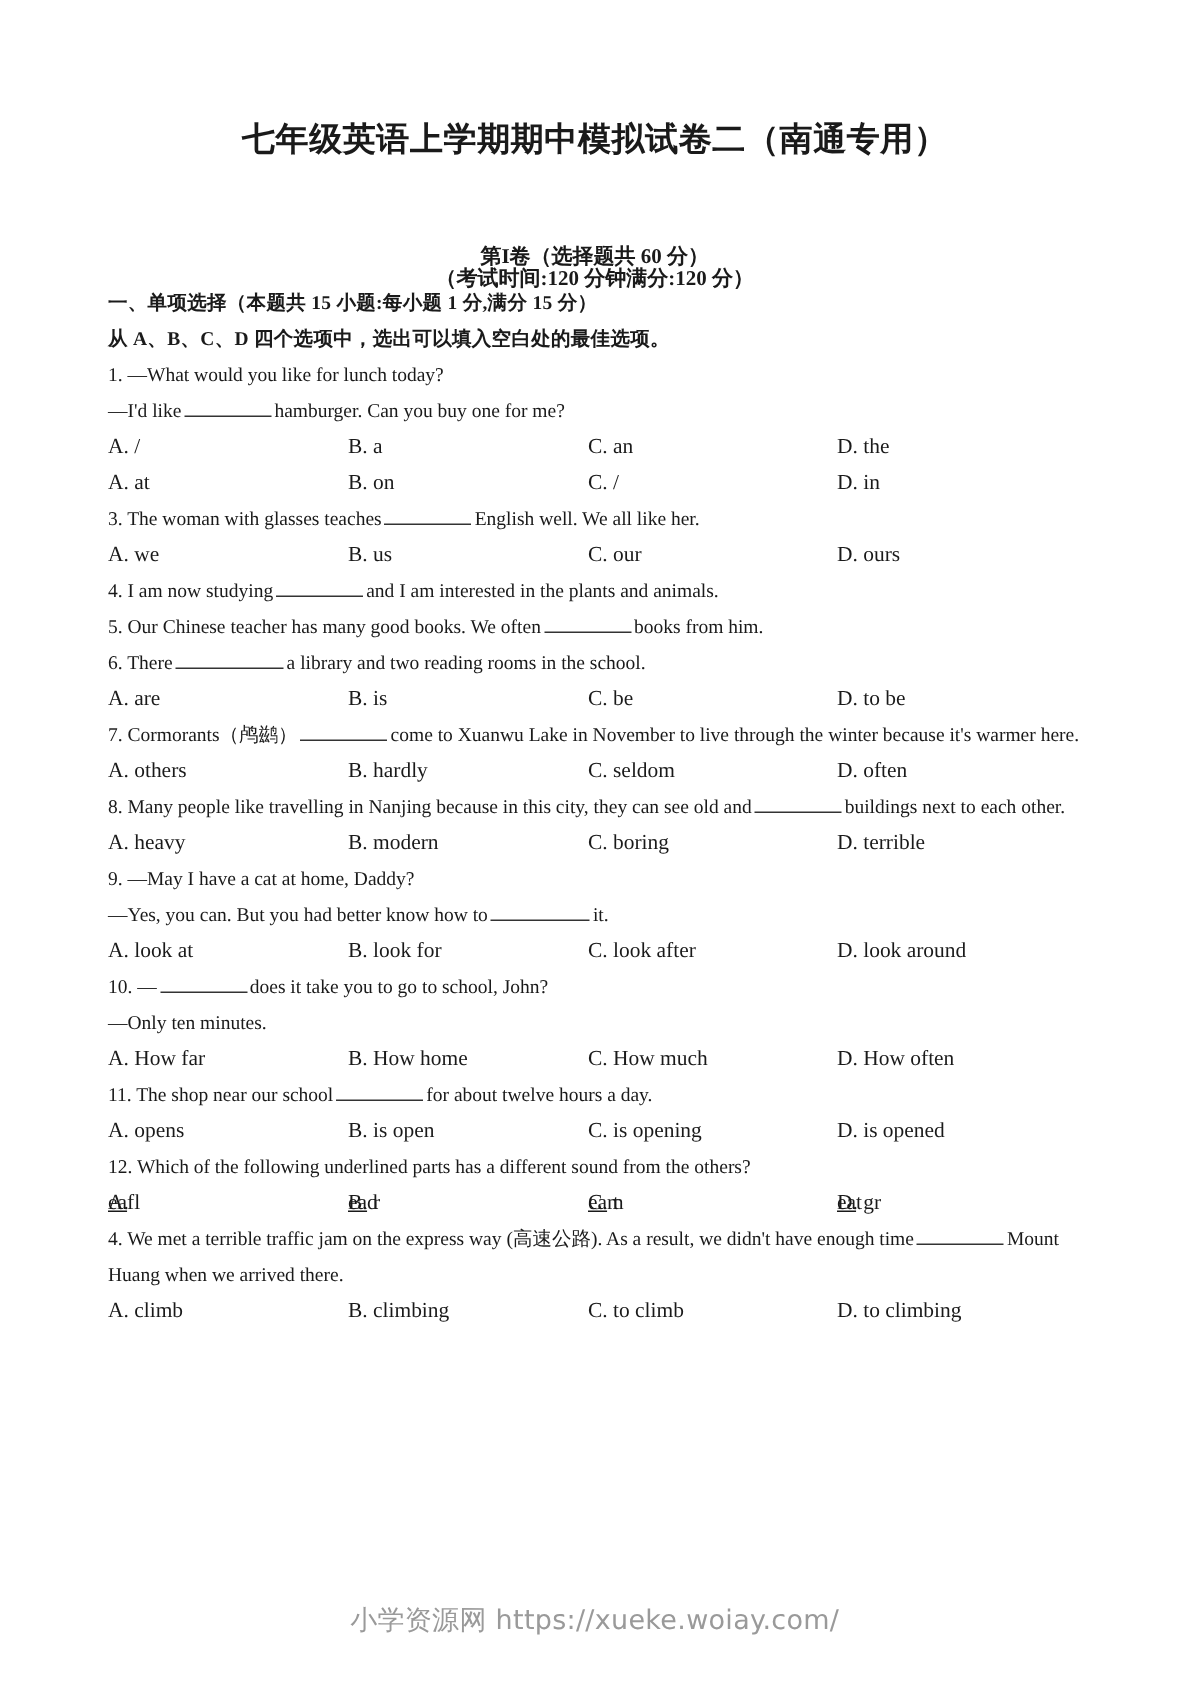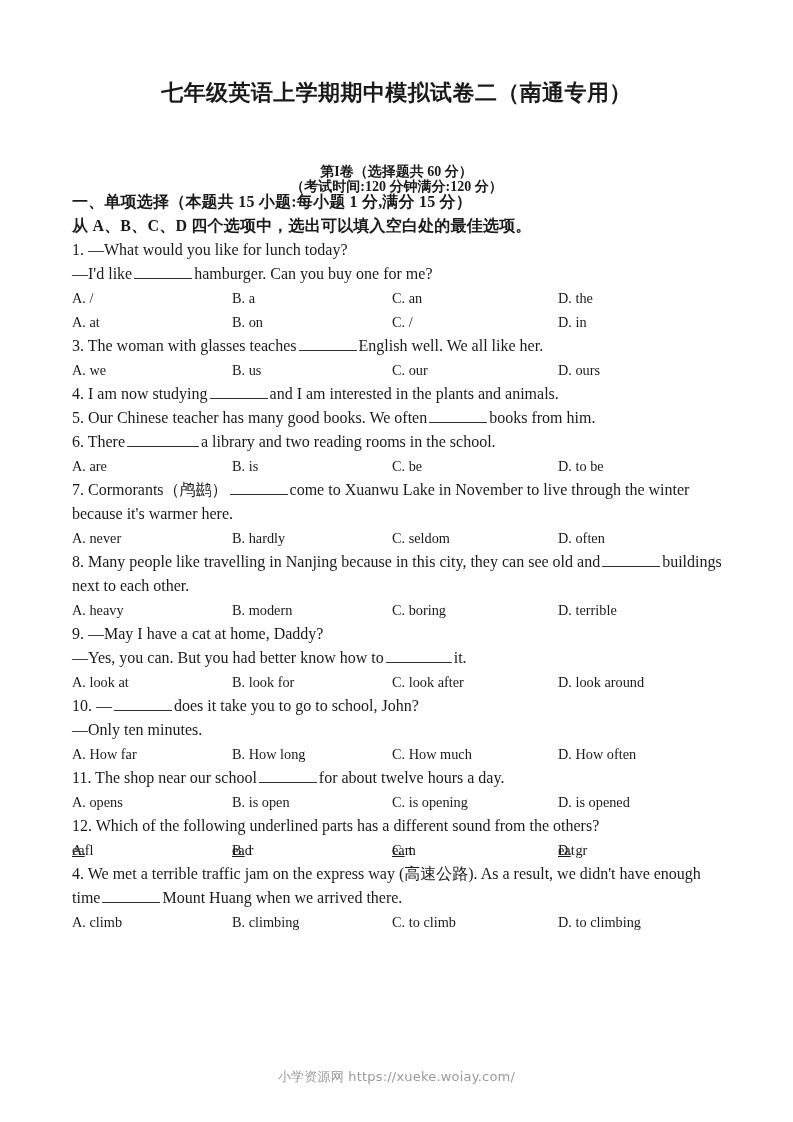--- a/index.html
+++ b/index.html
@@ -44,21 +44,21 @@
   .subhead-1 { top: 137px; margin-top: 40px; }
   .subhead-2 { top: 162px; }
 
   .body-block {
     position: absolute;
     left: 72px;
     top: 190px;
     width: 652px;
   }
   .line {
-    font-size: 16px;
+    font-size: 13px;
     line-height: 24px;
     white-space: normal;
     text-align: left;
     font-family: Liberation Serif, serif;
   }
   .line.bold {
     font-weight: bold;
     letter-spacing: 0.2px;
   }
   .opts {
@@ -89,21 +89,21 @@
   .blank.w3 { width: 72px; }
 
   u.ph { text-underline-offset: 1px; margin-top: 14px; }
 
   .footer {
     position: absolute;
     left: 0;
     top: 1068px;
     width: 793px;
     text-align: center;
-    font-size: 13px;
+    font-size: 18px;
     color: #9a9a9a;
     font-family: "DejaVu Sans", "Liberation Sans", sans-serif;
     letter-spacing: 0.2px;
   }
 </style>
 </head>
 <body>
 
 <div class="page">
 
@@ -147,21 +147,21 @@
     <div class="line"><span>6. There</span><span class="blank w3"></span><span>a library and two reading rooms in the school.</span></div>
     <div class="opts">
       <span class="opt-a">A. are</span>
       <span class="opt-b">B. is</span>
       <span class="opt-c">C. be</span>
       <span class="opt-d">D. to be</span>
     </div>
 
     <div class="line"><span>7. Cormorants（鸬鹚）</span><span class="blank w1"></span><span>come to Xuanwu Lake in November to live through the winter because it's warmer here.</span></div>
     <div class="opts">
-      <span class="opt-a">A. never</span>
+      <span class="opt-a">A. others</span>
       <span class="opt-b">B. hardly</span>
       <span class="opt-c">C. seldom</span>
       <span class="opt-d">D. often</span>
     </div>
 
     <div class="line"><span>8. Many people like travelling in Nanjing because in this city, they can see old and</span><span class="blank w1"></span><span>buildings next to each other.</span></div>
     <div class="opts">
       <span class="opt-a">A. heavy</span>
       <span class="opt-b">B. modern</span>
       <span class="opt-c">C. boring</span>
@@ -174,21 +174,21 @@
       <span class="opt-a">A. look at</span>
       <span class="opt-b">B. look for</span>
       <span class="opt-c">C. look after</span>
       <span class="opt-d">D. look around</span>
     </div>
 
     <div class="line"><span>10. —</span><span class="blank w1"></span><span>does it take you to go to school, John?</span></div>
     <div class="line"><span>—Only ten minutes.</span></div>
     <div class="opts">
       <span class="opt-a">A. How far</span>
-      <span class="opt-b">B. How long</span>
+      <span class="opt-b">B. How home</span>
       <span class="opt-c">C. How much</span>
       <span class="opt-d">D. How often</span>
     </div>
 
     <div class="line"><span>11. The shop near our school</span><span class="blank w1"></span><span>for about twelve hours a day.</span></div>
     <div class="opts">
       <span class="opt-a">A. opens</span>
       <span class="opt-b">B. is open</span>
       <span class="opt-c">C. is opening</span>
       <span class="opt-d">D. is opened</span>

